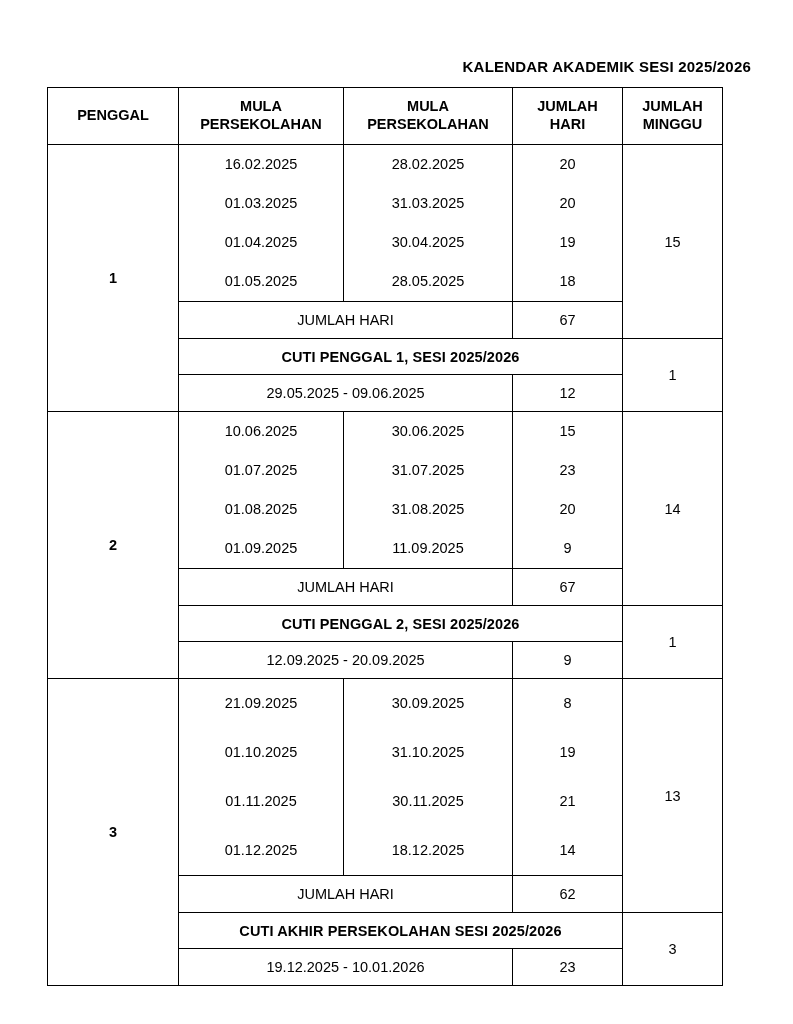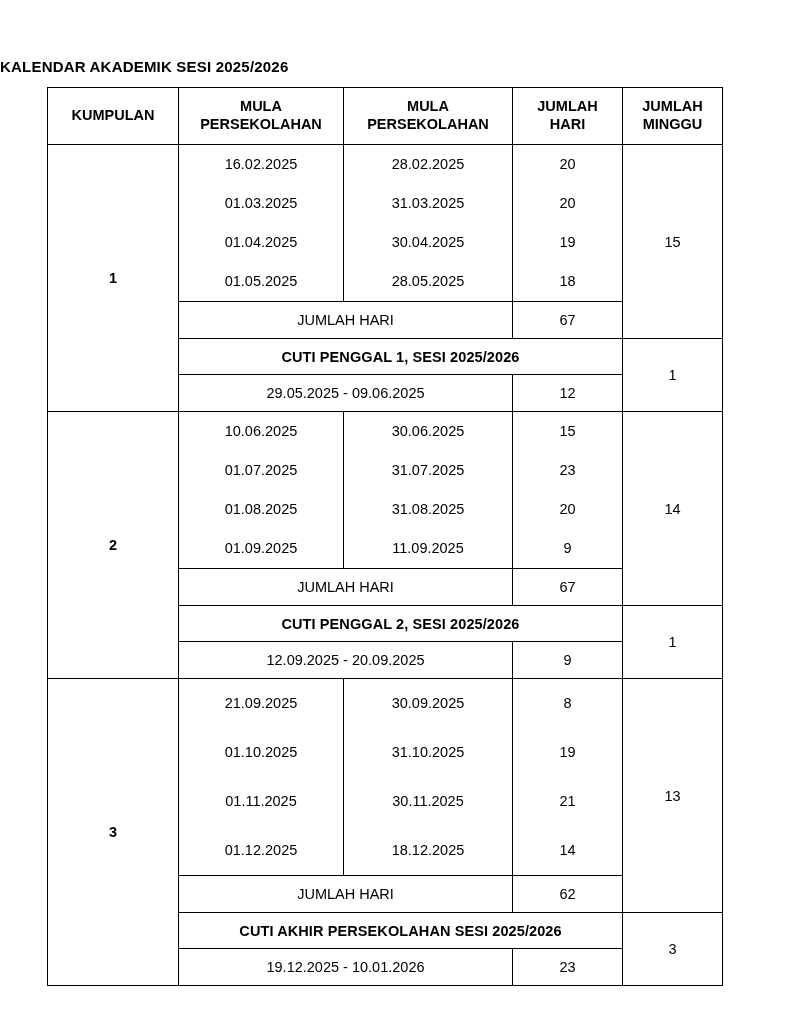--- a/index.html
+++ b/index.html
@@ -17,21 +17,21 @@
 
   .page {
     position: relative;
     width: 793px;
     height: 1024px;
     box-sizing: border-box;
     padding: 0;
   }
 
   .doc-title {
-    text-align: left;
+    text-align: right;
     font-size: 15px;
     font-weight: bold;
     letter-spacing: 0.2px;
     margin: 0;
     padding-top: 58px;
     padding-right: 42px;
   }
 
   .group-block {
     margin-top: 9px;
@@ -143,21 +143,21 @@
         <col class="c-penggal">
         <col class="c-mula">
         <col class="c-akhir">
         <col class="c-hari">
         <col class="c-minggu">
       </colgroup>
 
       <thead>
         <tr>
           <th>
-            <span>KUMPULAN</span>
+            <span>PENGGAL</span>
           </th>
           <th>
             <span>MULA</span><br>
             <span>PERSEKOLAHAN</span>
           </th>
           <th>
             <span>MULA</span><br>
             <span>PERSEKOLAHAN</span>
           </th>
           <th>

